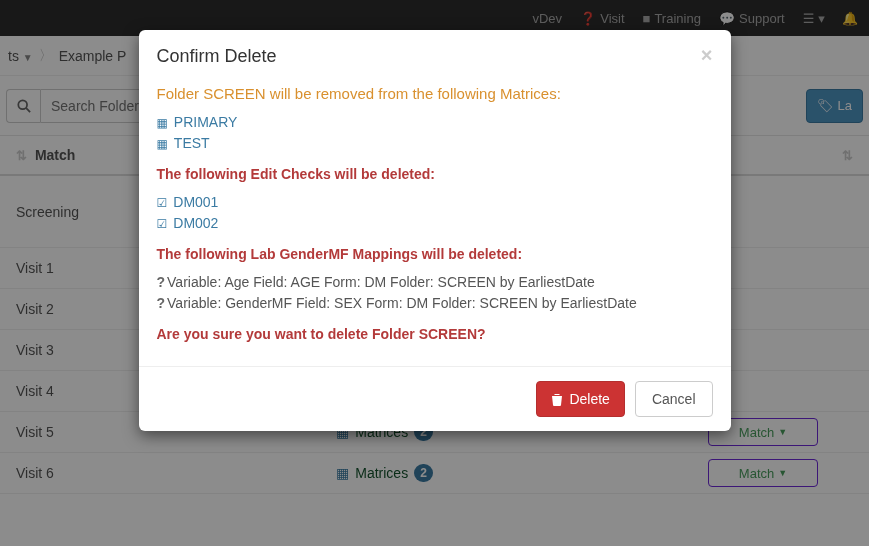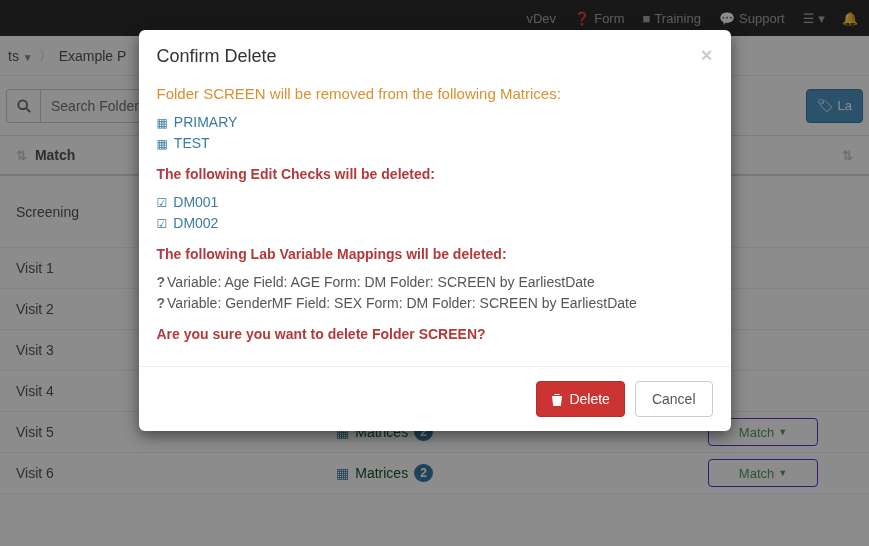--- a/index.html
+++ b/index.html
@@ -49,21 +49,21 @@
 </style>
 </head>
 <body>
 
 <div class="topnav">
   <span>
       <span>vDev</span>
     </span>
   <span>
       <span class="i">❓</span>
-      <span>Form</span>
+      <span>Visit</span>
     </span>
   <span>
       <span class="i">■</span>
       <span>Training</span>
     </span>
   <span>
       <span class="i">💬</span>
       <span>Support</span>
     </span>
   <span><span class="i">☰</span>▾</span>
@@ -165,21 +165,21 @@
       <div class="linklist">
         <div class="lnk">
             <span class="glyph">☑</span>
             <a>DM001</a>
           </div>
         <div class="lnk">
             <span class="glyph">☑</span>
             <a>DM002</a>
           </div>
       </div>
-      <p class="danger">The following Lab Variable Mappings will be deleted:</p>
+      <p class="danger">The following Lab GenderMF Mappings will be deleted:</p>
       <div class="linklist">
         <div class="var"><span class="q">?</span><span>Variable: Age Field: AGE Form: DM Folder: SCREEN by EarliestDate</span></div>
         <div class="var"><span class="q">?</span><span>Variable: GenderMF Field: SEX Form: DM Folder: SCREEN by EarliestDate</span></div>
       </div>
       <p class="danger">Are you sure you want to delete Folder SCREEN?</p>
     </div>
     <div class="modal-foot">
       <button class="btn-del">
         <svg width="12" height="13" viewBox="0 0 12 13">
             <path d="M1 3h10l-1 9a1 1 0 0 1-1 1H3a1 1 0 0 1-1-1L1 3zm3-2h4l1 1H3l1-1z" fill="#fff"></path>

